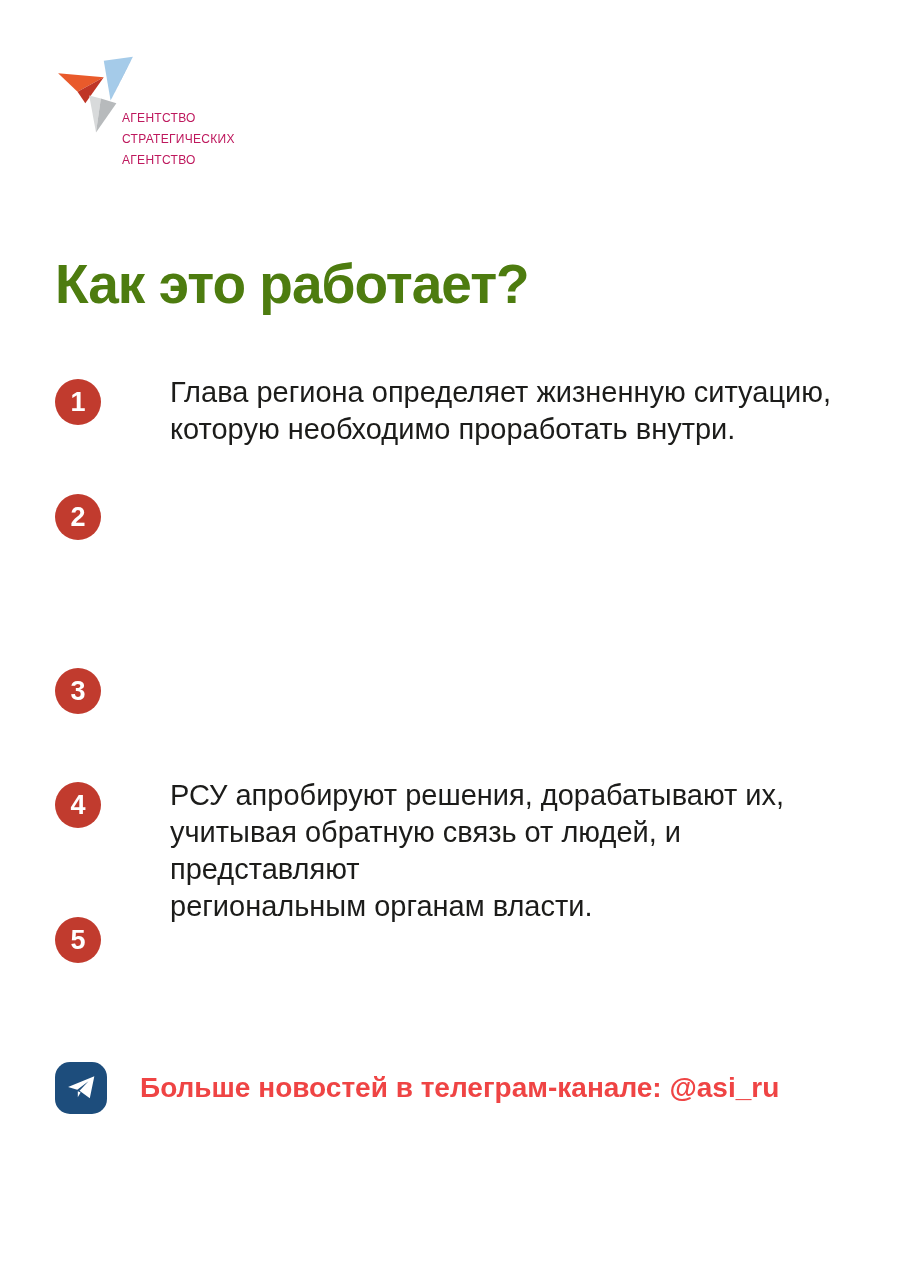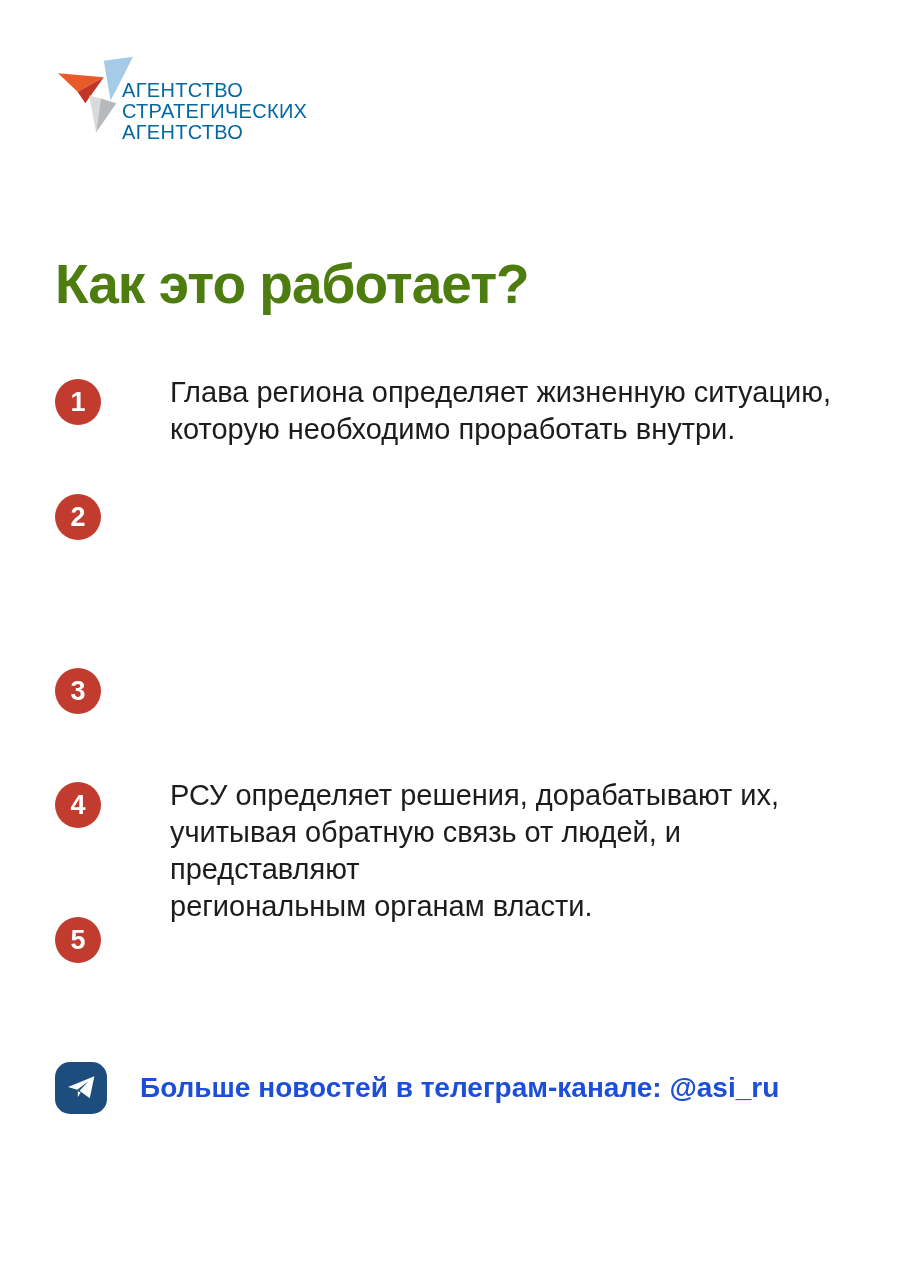--- a/index.html
+++ b/index.html
@@ -12,23 +12,23 @@
     height: 1280px;
     background: #ffffff;
     margin: 0 auto;
     overflow: hidden;
   }
 
   
   .logo { position: absolute; left: 57px; top: 48px; width: 300px; height: 120px; }
   .logo-mark { position: absolute; left: 0; top: 0; }
   .logo-text {
-    position: absolute; left: 65px; top: 32px;
-    color: #0369a1;
-    font-size: 20px;
+    position: absolute; left: 65px; top: 60px;
+    color: #be185d;
+    font-size: 12px;
     line-height: 21px;
     letter-spacing: 0.3px;
     white-space: nowrap;
   }
   .logo-text .l1 { font-weight: 400; }
   .logo-text .l2, .logo-text .l3 { font-weight: 400; }
 
   
   .page-title {
     position: absolute; left: 55px; top: 252px;
@@ -80,21 +80,21 @@
     position: absolute; left: 0; top: 0;
     width: 52px; height: 52px;
     border-radius: 15px;
     background: #1d4d7c;
     display: flex;
     align-items: center;
     justify-content: center;
   }
   .footer-text {
     margin-left: 85px;
-    color: #1d4ed8;
+    color: #ef4444;
     font-size: 28px;
     font-weight: 700;
     line-height: 52px;
     white-space: nowrap;
   }
 </style>
 </head>
 <body>
 
 <div class="page">
@@ -126,21 +126,21 @@
   <div class="step step-2">
     <div class="step-badge">2</div>
   </div>
 
   <div class="step step-3">
     <div class="step-badge">3</div>
   </div>
 
   <div class="step step-4">
     <div class="step-badge">4</div>
-    <div class="step-text">РСУ определяет решения, дорабатывают их,
+    <div class="step-text">РСУ апробируют решения, дорабатывают их,
 учитывая обратную связь от людей, и представляют
 региональным органам власти.</div>
   </div>
 
   <div class="step step-5">
     <div class="step-badge">5</div>
   </div>
 
   <div class="footer">
     <div class="tg-icon">

